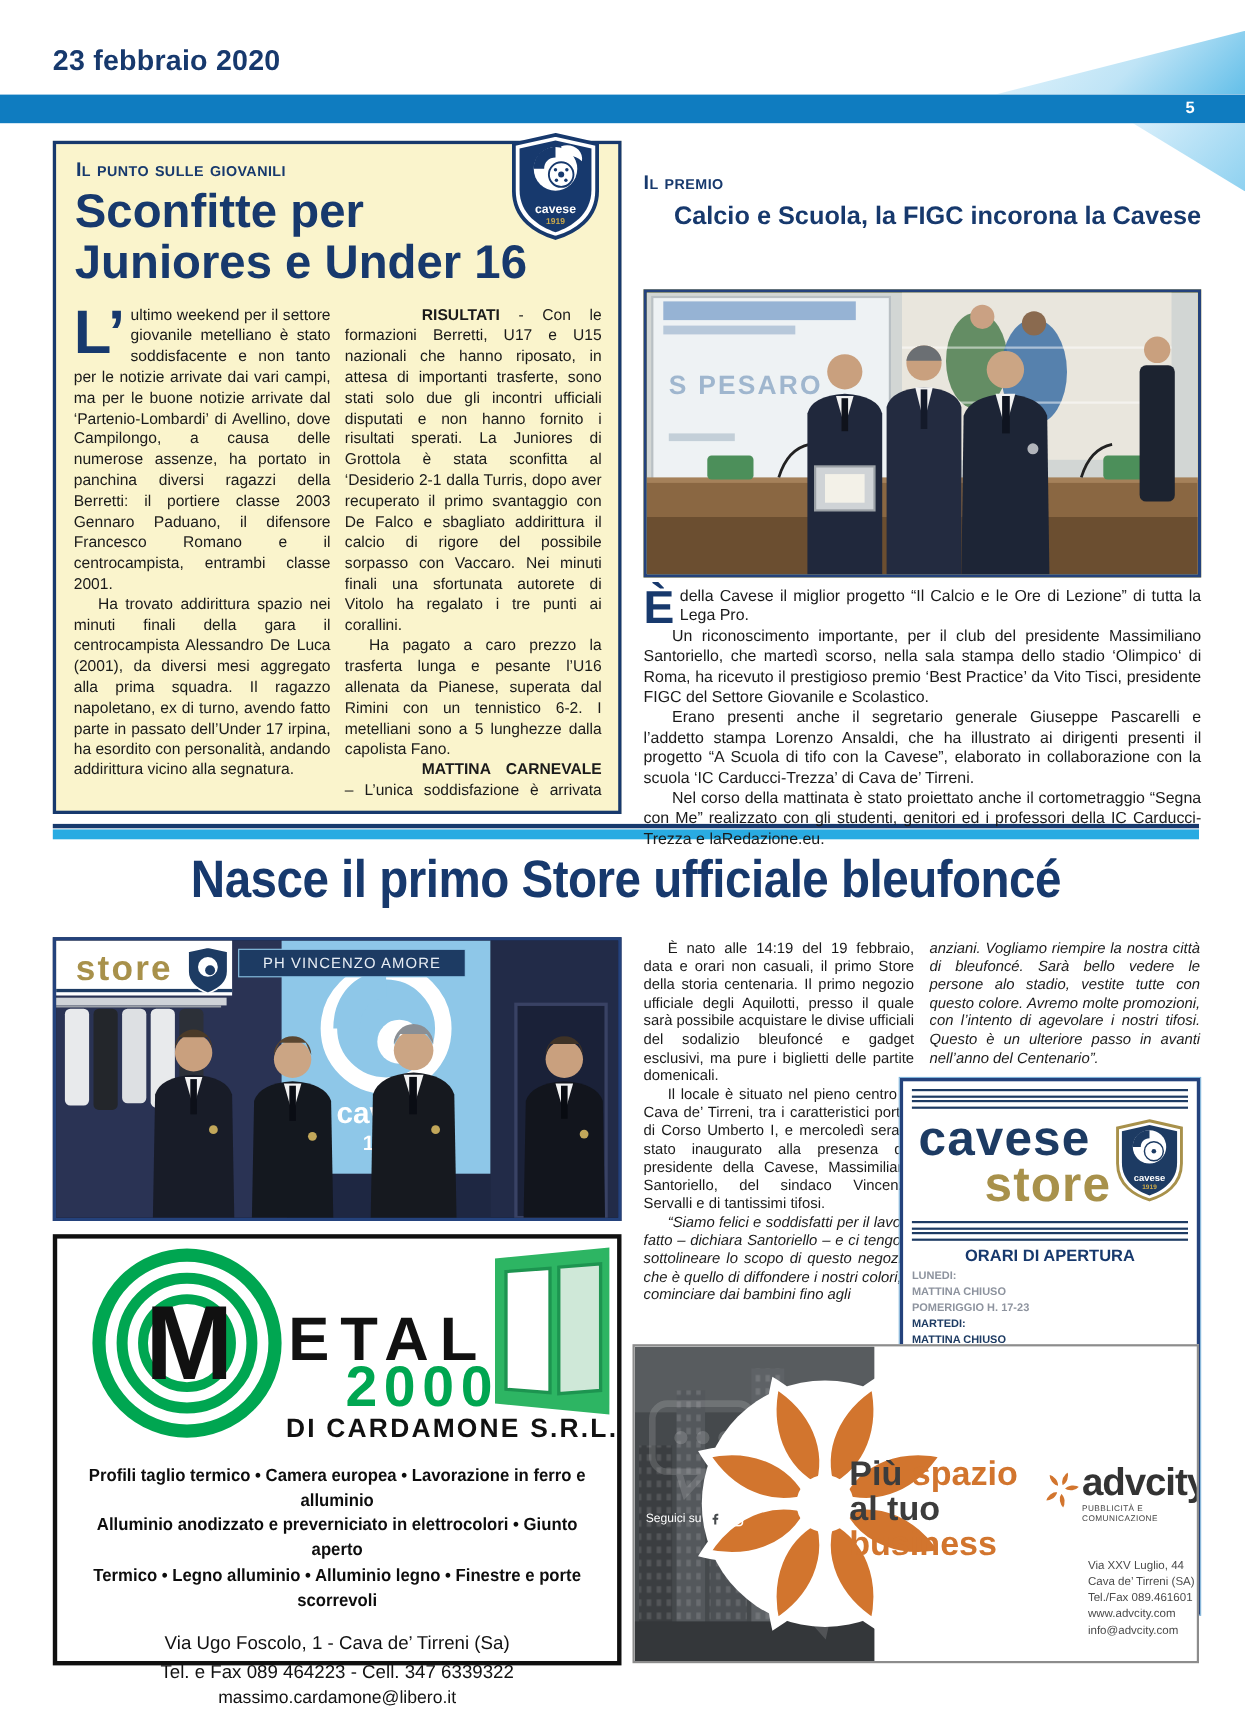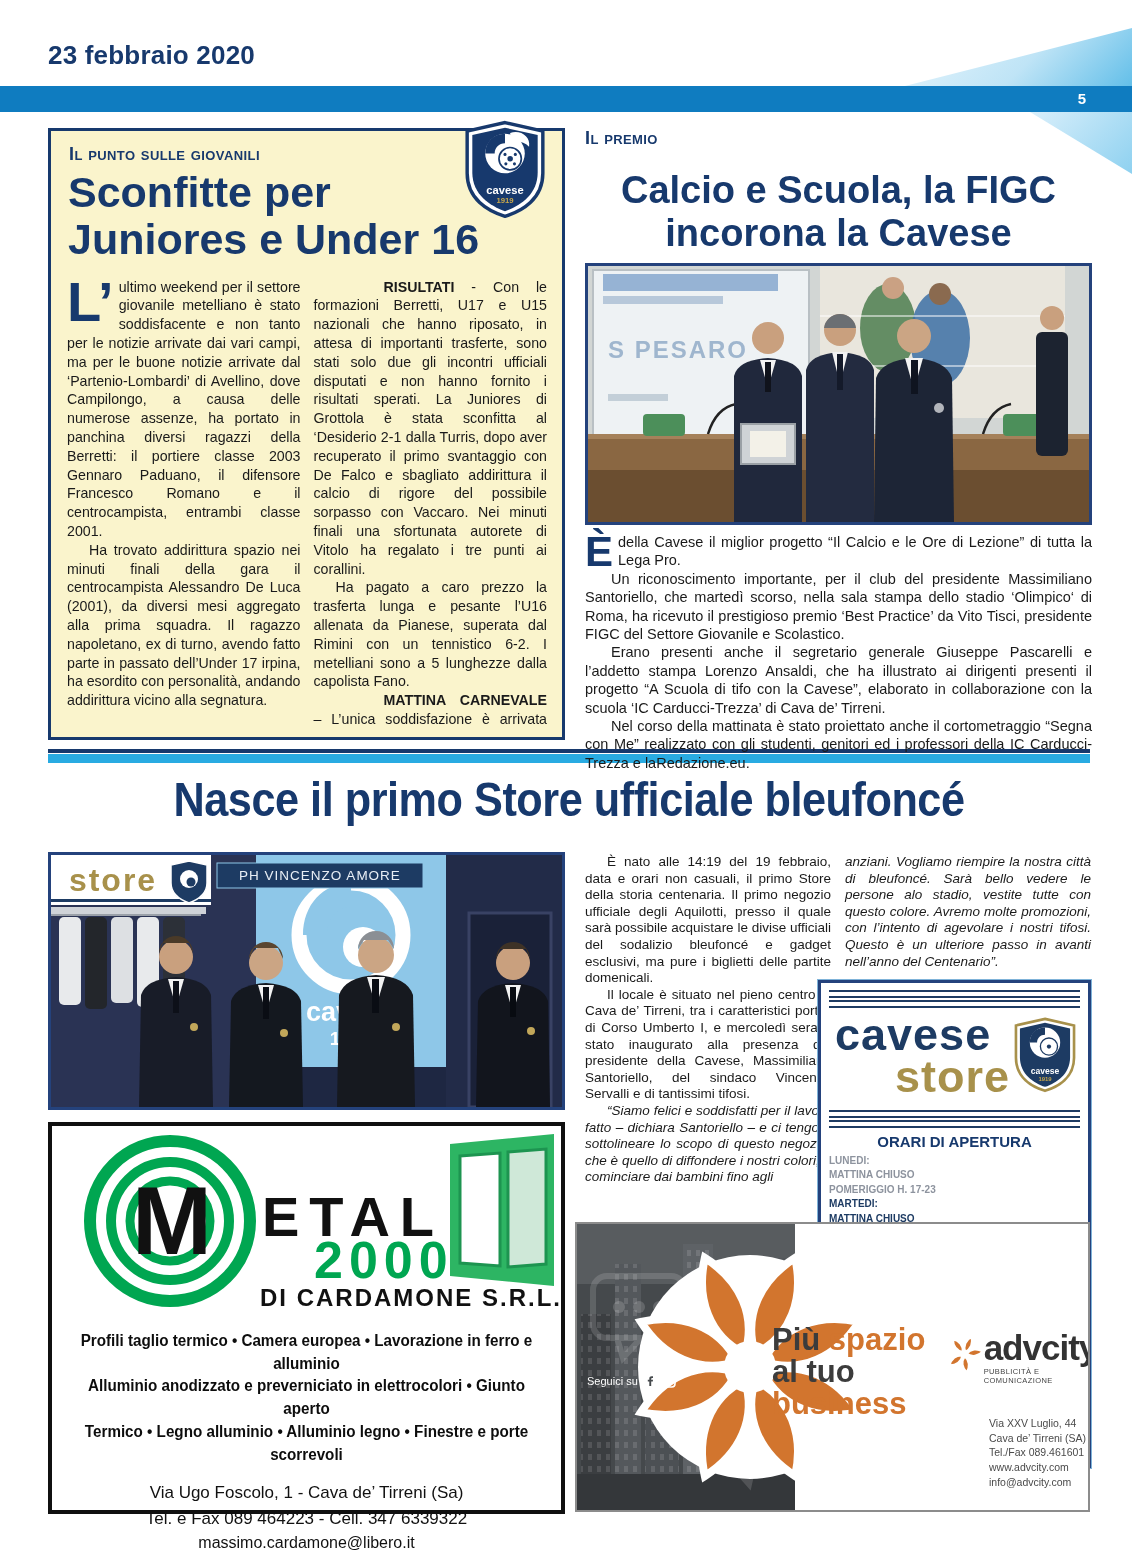--- a/index.html
+++ b/index.html
@@ -11,38 +11,38 @@
   .date{position:absolute;left:48px;top:40px;font-size:26px;font-weight:800;color:#17396d;letter-spacing:.2px;}
   .topbar{position:absolute;left:0;top:86px;width:1132px;height:26px;background:#0f7cc0;z-index:3;}
   .pagenum{position:absolute;right:46px;top:4px;color:#fff;font-size:15px;font-weight:700;}
   .tri-top{position:absolute;left:905px;top:28px;width:227px;height:58px;
     background:linear-gradient(135deg,#e8f6fd 0%,#bfe4f6 55%,#63bfe9 100%);
     clip-path:polygon(0 100%,100% 0,100% 100%);z-index:1;}
   .tri-bottom{position:absolute;left:1030px;top:112px;width:102px;height:62px;
     background:linear-gradient(135deg,#d9effb 0%,#8ed1f0 100%);
     clip-path:polygon(0 0,100% 0,100% 100%);z-index:1;}
   
-  .kicker{font-variant:small-caps;font-size:18px;font-weight:700;color:#17396d;letter-spacing:.4px;}
+  .kicker{font-variant:small-caps;font-size:18px;font-weight:700;color:#17396d;letter-spacing:.4px;margin-top:28px;}
   .headline{color:#17396d;font-weight:800;}
   
   .gi-box{position:absolute;left:48px;top:128px;width:517px;height:612px;box-sizing:border-box;
     background:#faf4cc;border:3px solid #17396d;z-index:2;}
   .gi-kicker{margin:13px 0 0 18px;}
   .gi-headline{margin:4px 16px 0 17px;font-size:43px;line-height:1.1;width:445px;}
   .gi-cols{margin:14px 15px 0 16px;height:455px;column-count:2;column-gap:13px;column-fill:auto;
     font-size:14.2px;line-height:18.8px;text-align:justify;overflow:hidden;}
   .gi-cols p{margin:0;text-indent:22px;}
   .gi-cols p.first{text-indent:0;}
   .dropcap{float:left;font-size:56px;line-height:44px;font-weight:800;color:#17396d;padding:2px 5px 0 0;}
   .dropcap.small{font-size:42px;line-height:34px;}
   .lead{font-weight:700;padding-left:48px;}
   .crest{position:absolute;right:14px;top:-12px;z-index:4;}
   
   .pr-head{position:absolute;left:585px;top:128px;width:507px;z-index:2;}
-  .pr-headline{text-align:center;font-size:38px;line-height:1.14;margin-top:20px;}
+  .pr-headline{text-align:right;font-size:23px;line-height:1.14;margin-top:6px;}
   .pr-photo{position:absolute;left:585px;top:263px;width:507px;height:262px;box-sizing:border-box;
     border:3px solid #24427c;background:#fde047;z-index:2;}
   .pr-text{position:absolute;left:585px;top:533px;width:507px;font-size:14.5px;line-height:18.4px;
     text-align:justify;z-index:2;}
   .pr-text p{margin:0;text-indent:26px;}
   .pr-text p.first{text-indent:0;}
   
   .div-navy{position:absolute;left:48px;top:749px;width:1042px;height:4px;background:#17396d;}
   .div-cyan{position:absolute;left:48px;top:754px;width:1042px;height:9px;background:#29abe2;}
   .store-headline{position:absolute;left:48px;top:772px;width:1042px;text-align:center;

